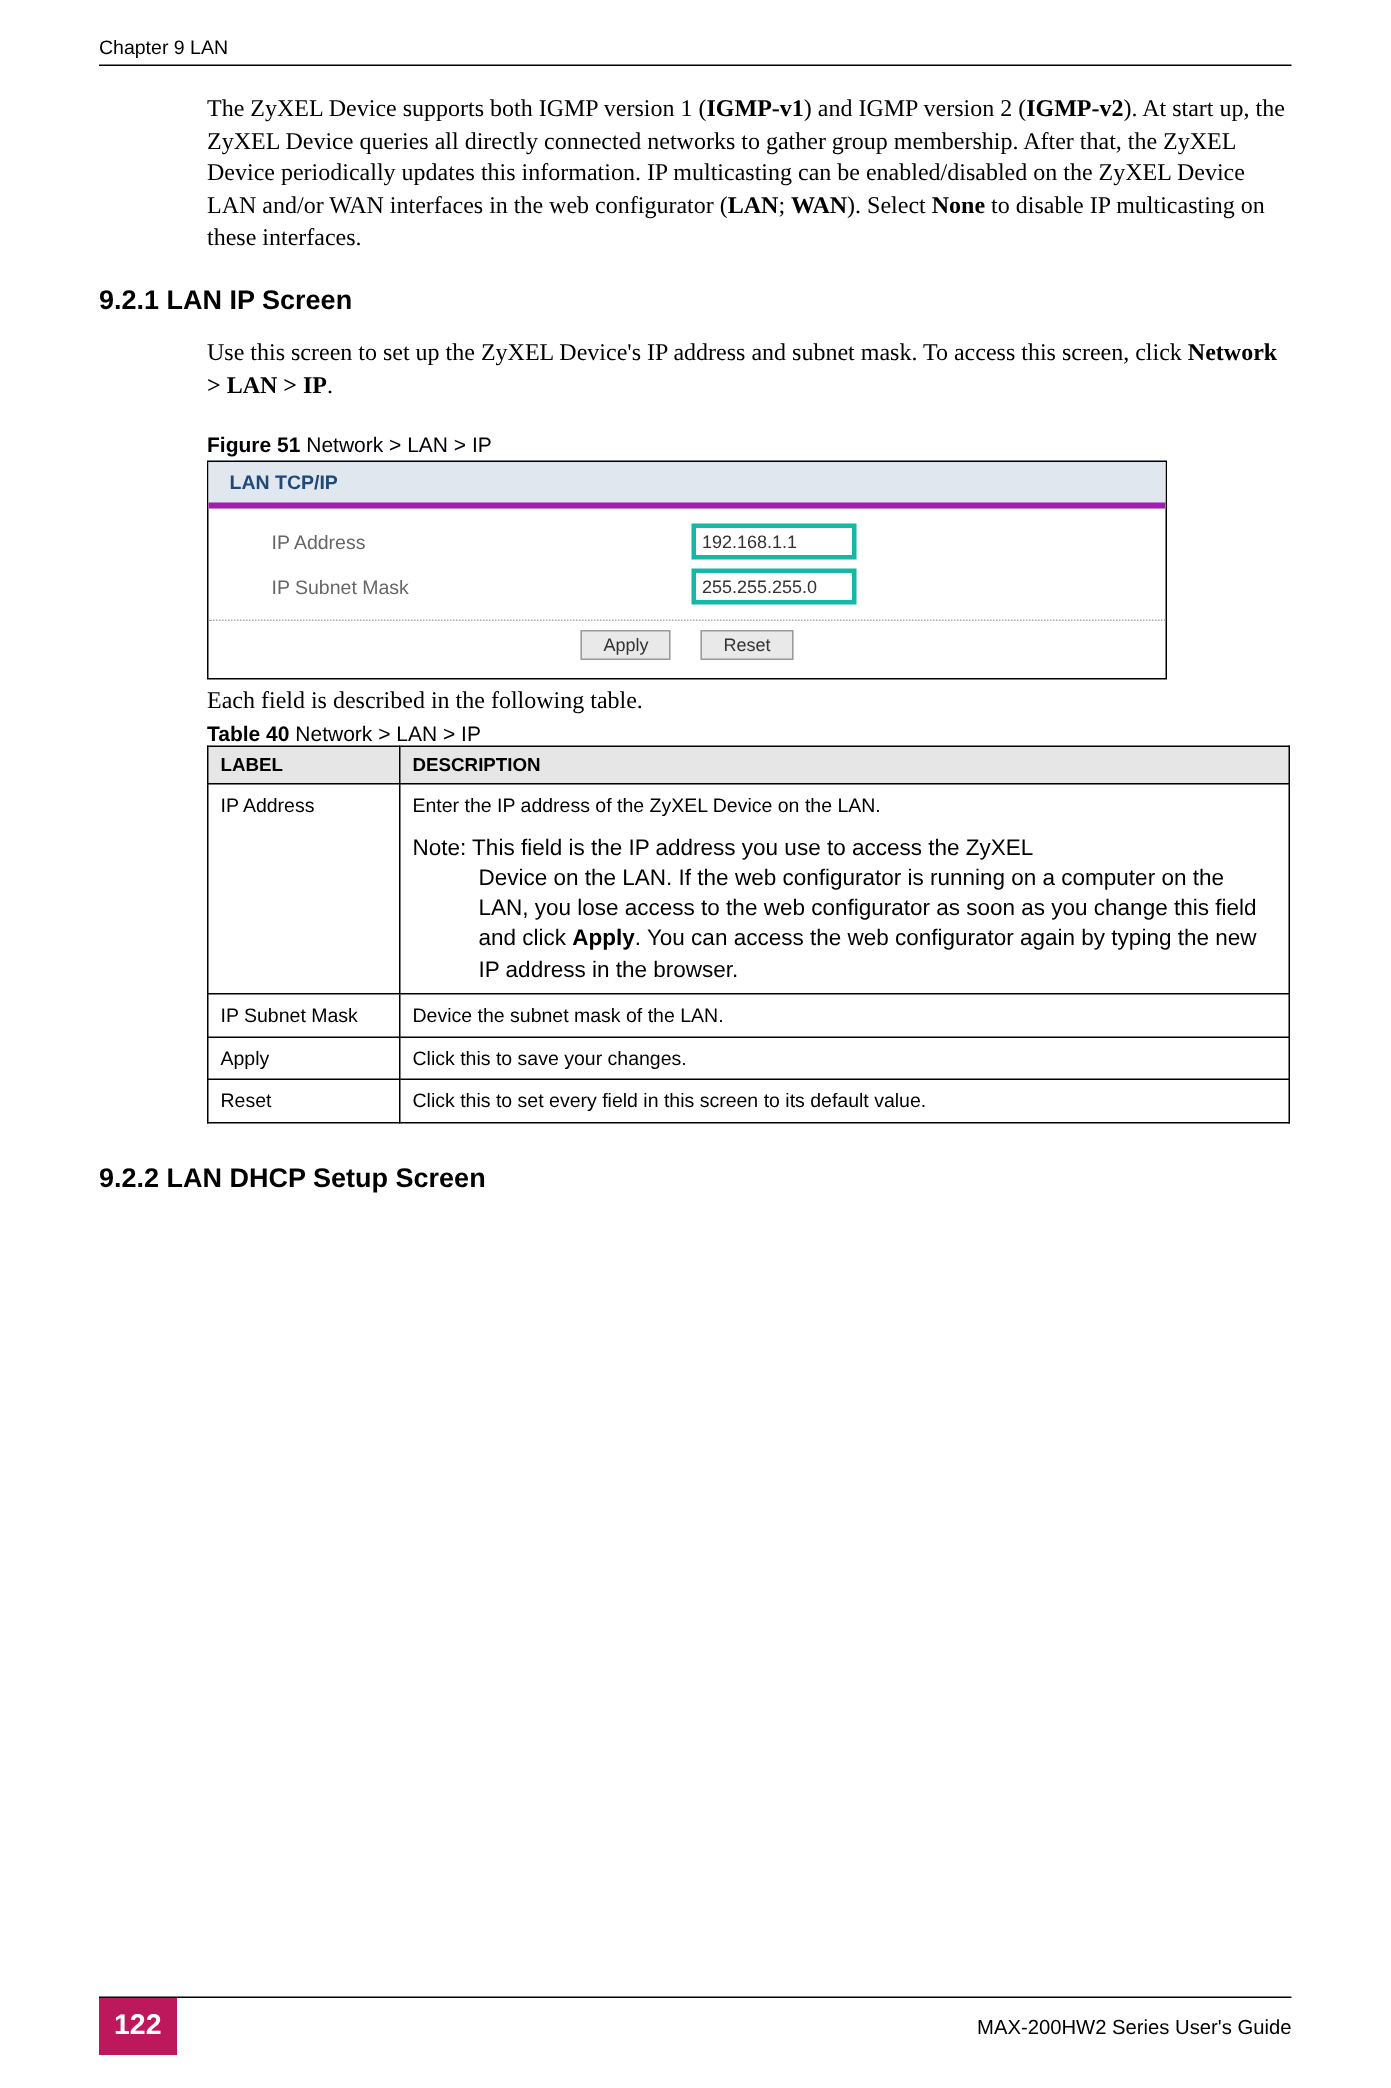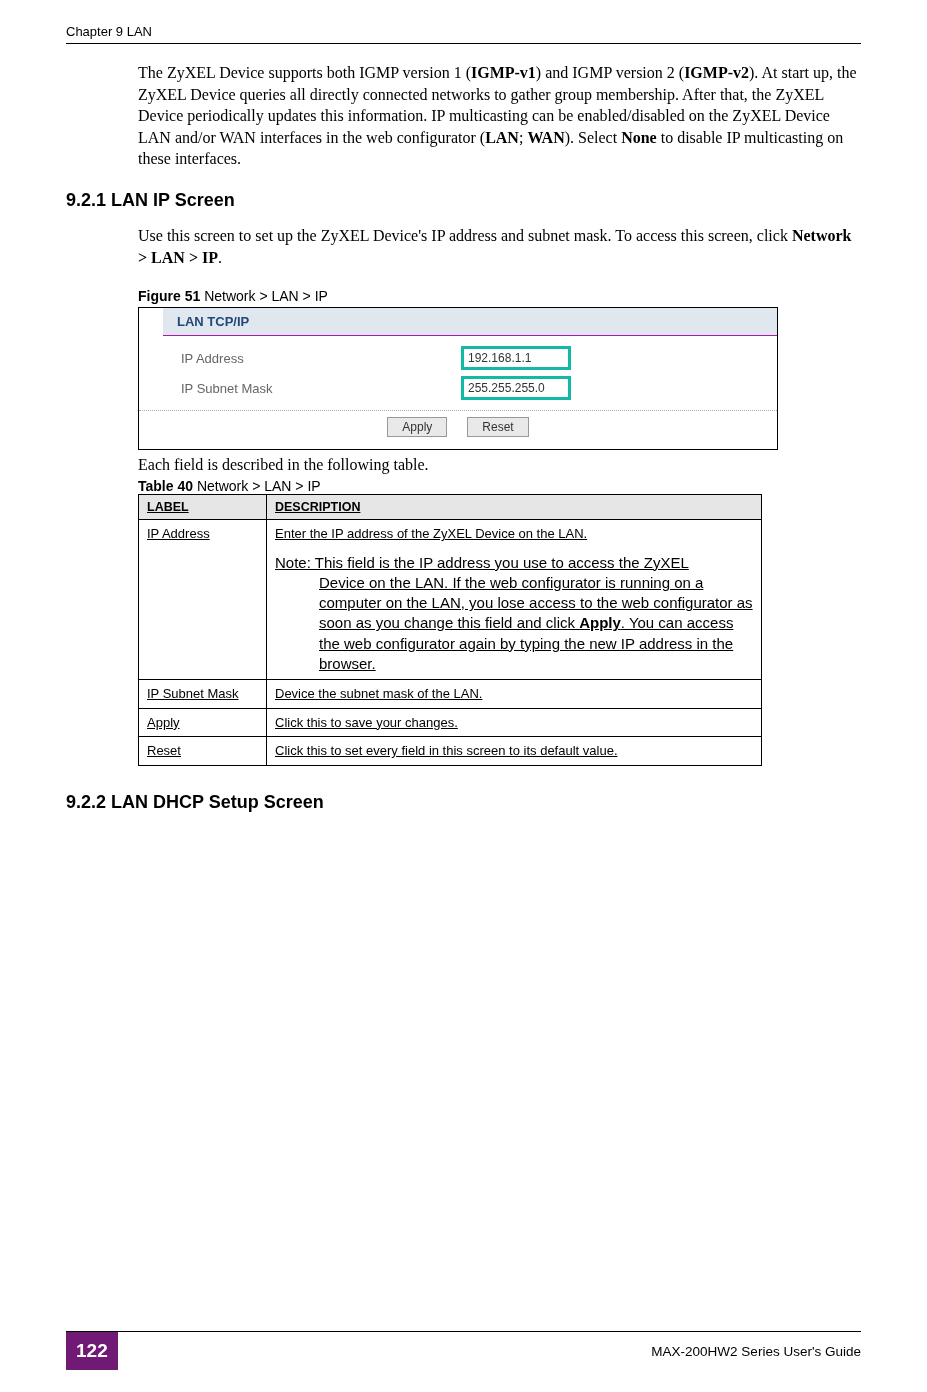--- a/index.html
+++ b/index.html
@@ -87,23 +87,22 @@
       background: #fff;
     }
     
     .panel-title {
       background: #e1e7ef;
       color: #204878;
       font-family: Arial, Helvetica, sans-serif;
       font-size: 13px;
       font-weight: bold;
       padding: 6px 14px;
-      border-bottom: 1px solid #a21caf;
+      border-bottom: 4px solid #a21caf;
       filter: blur(0.3px);
-      margin-left: 24px;
     }
     
     .panel-body {
       padding: 10px 20px 0 42px;
       font-family: Arial, Helvetica, sans-serif;
       color: #666;
       font-size: 13px;
       filter: blur(0.3px);
     }
     
@@ -155,23 +154,22 @@
     .table-caption {
       font-family: Arial, Helvetica, sans-serif;
       font-size: 14px;
       margin-left: 72px;
       margin-bottom: 0;
     }
     
     .data-table {
       margin-left: 72px;
       border-collapse: collapse;
-      width: 624px;
-      font-family: Arial, Helvetica, sans-serif;
-      text-decoration: underline;
+      width: 722px;
+      font-family: Arial, Helvetica, sans-serif;
     }
     
     .data-table th {
       background: #e6e6e6;
       font-size: 12.5px;
       text-align: left;
       padding: 5px 8px;
       border: 1px solid #000;
       font-weight: bold;
     }
@@ -212,21 +210,21 @@
       margin-bottom: 0;
     }
     
     .footer-row {
       display: flex;
       align-items: center;
       justify-content: space-between;
     }
     
     .page-number-badge {
-      background: #701a75;
+      background: #be185d;
       color: #fff;
       font-family: Arial, Helvetica, sans-serif;
       font-weight: bold;
       font-size: 19px;
       padding: 8px 10px;
       min-width: 42px;
       text-align: center;
     }
     
     .guide-name {

